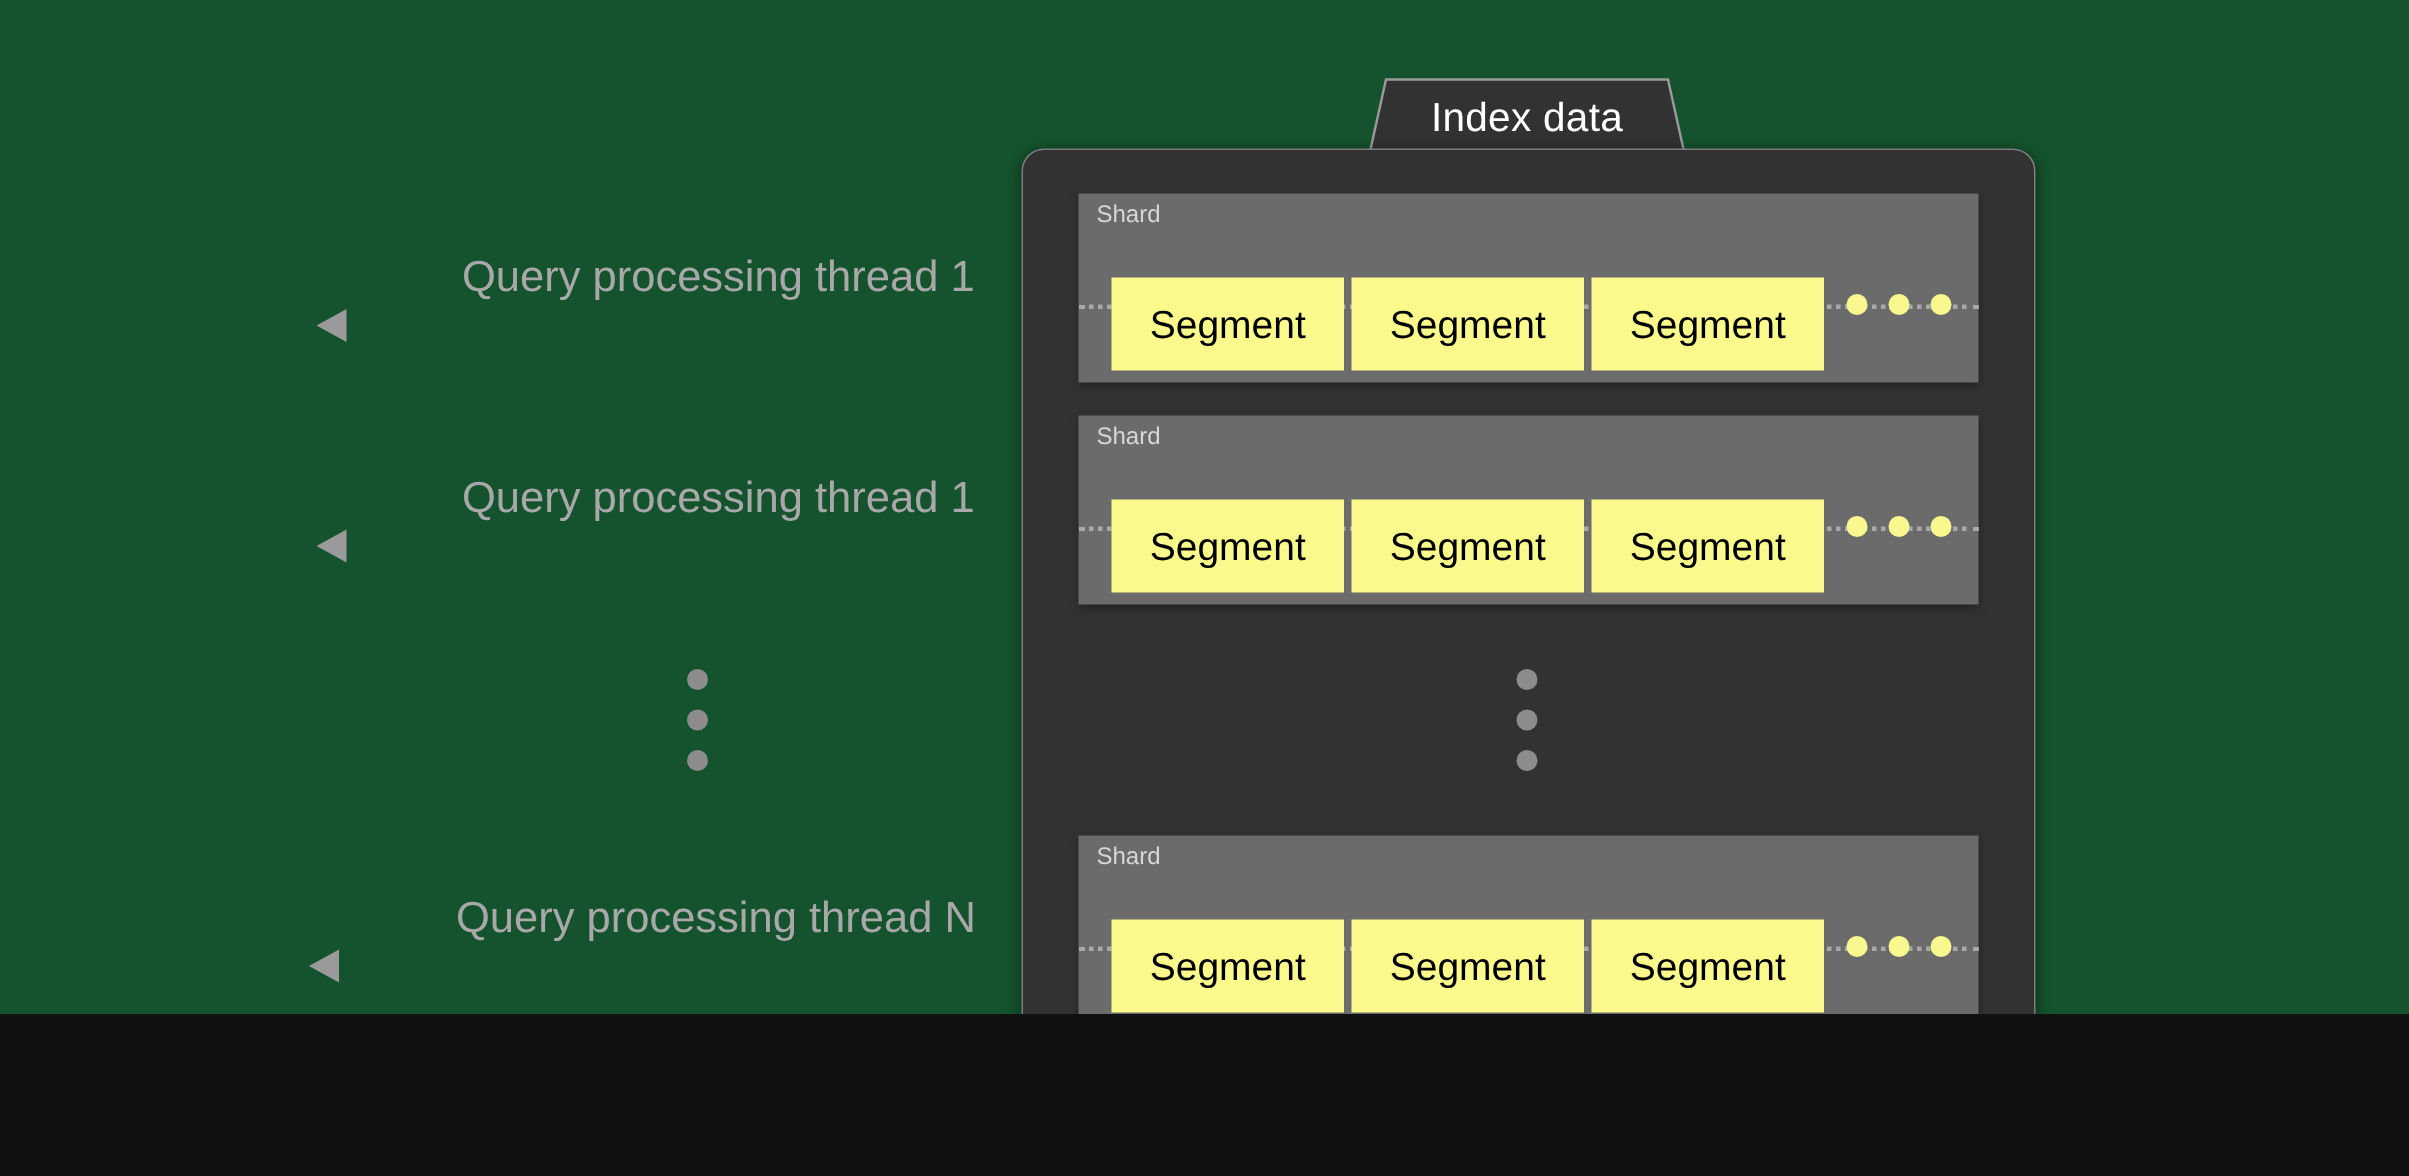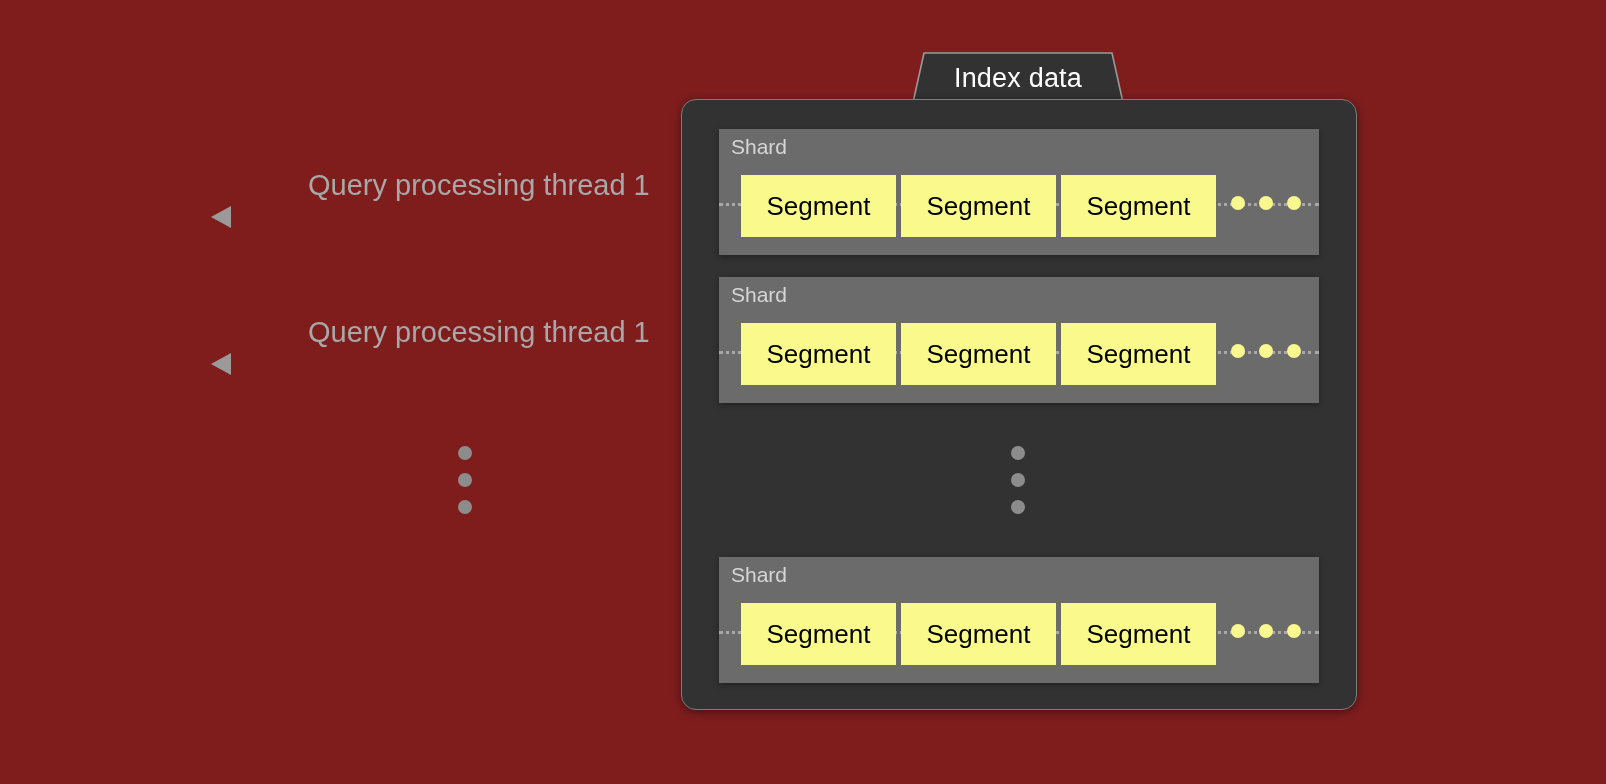--- a/index.html
+++ b/index.html
@@ -3,22 +3,22 @@
 <meta charset="utf-8">
 <style>
   html, body {
     margin: 0;
     padding: 0;
     background: #111111;
   }
   #stage {
     position: relative;
     width: 1606px;
-    height: 784px;
-    background: #7f1d1d;
+    height: 676px;
+    background: #14532d;
     overflow: hidden;
     font-family: "Liberation Sans", sans-serif;
   }
 
   
   .tab-wrap {
     position: absolute;
     left: 898px;
     top: 52px;
     width: 240px;
@@ -69,38 +69,38 @@
   }
   .shard.r0 { top: 29px; }
   .shard.r1 { top: 177px; }
   .shard.r2 { top: 457px; }
 
   .shard-label {
     position: absolute;
     left: 12px;
     top: 6px;
     color: #d6d6d6;
-    font-size: 21px;
+    font-size: 16px;
     white-space: nowrap;
   }
 
   
   .shard-line {
     position: absolute;
     left: 0;
     right: -0px;
     top: 74px;
     height: 0;
     border-top: 3px dotted #bdbdbd;
     opacity: 0.75;
   }
 
   .segment {
     position: absolute;
-    top: 46px;
+    top: 56px;
     width: 155px;
     height: 62px;
     background: #fafa8c;
     display: flex;
     align-items: center;
     justify-content: center;
     color: #000000;
     font-size: 26px;
     white-space: nowrap;
     box-sizing: border-box;
@@ -264,14 +264,21 @@
   </div>
 
   <div class="thread t1">
     <div class="thread-label">Query processing thread 1</div>
     <div class="arrow-row">
       <span class="arrow-head"></span>
       <span class="arrow-line"></span>
     </div>
   </div>
 
+  <div class="thread t2">
+    <div class="thread-label">Query processing thread N</div>
+    <div class="arrow-row">
+      <span class="arrow-head"></span>
+      <span class="arrow-line"></span>
+    </div>
+  </div>
 
 </div>
 
 </body></html>

